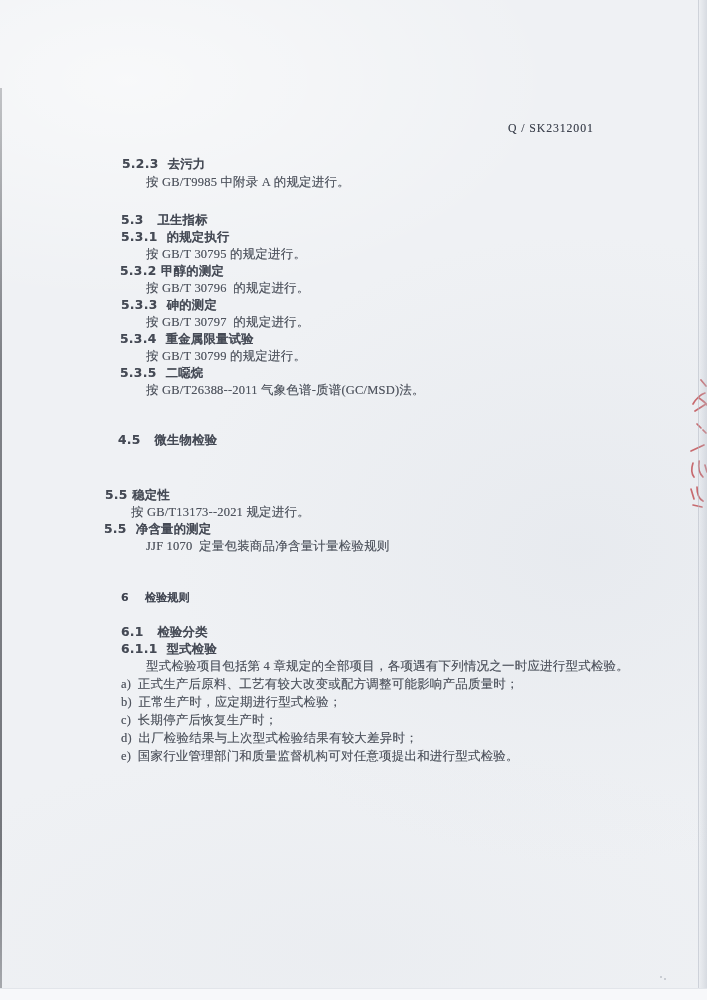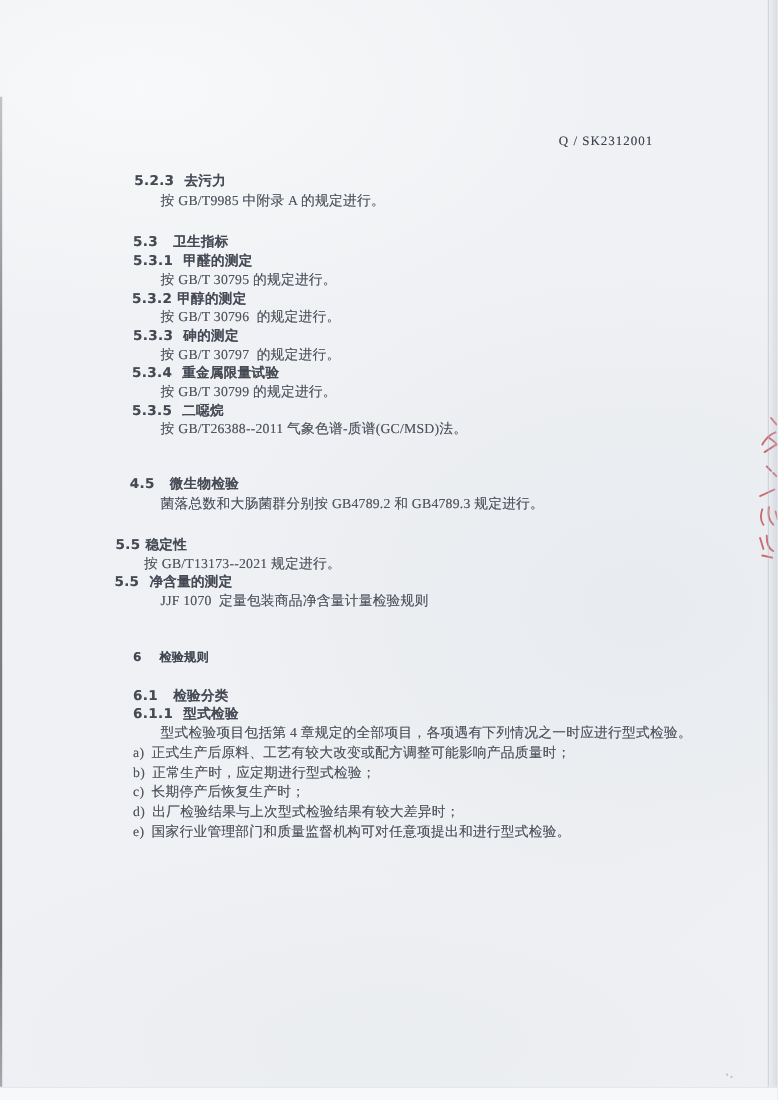--- a/index.html
+++ b/index.html
@@ -66,33 +66,32 @@
 <body>
 
 <div class="page">
 
   <div class="docnum">Q / SK2312001</div>
 
   <div class="line h" style="left:122px;top:157px">5.2.3  去污力</div>
   <div class="line" style="left:146px;top:175px">按 GB/T9985 中附录 A 的规定进行。</div>
 
   <div class="line h" style="left:121px;top:213px">5.3   卫生指标</div>
-  <div class="line h" style="left:121px;top:230px">5.3.1  甲醛的测定</div>
+  <div class="line h" style="left:121px;top:230px">5.3.1  的规定执行</div>
   <div class="line" style="left:146px;top:247px">按 GB/T 30795 的规定进行。</div>
   <div class="line h" style="left:120px;top:264px">5.3.2 甲醇的测定</div>
   <div class="line" style="left:146px;top:281px">按 GB/T 30796  的规定进行。</div>
   <div class="line h" style="left:121px;top:298px">5.3.3  砷的测定</div>
   <div class="line" style="left:146px;top:315px">按 GB/T 30797  的规定进行。</div>
   <div class="line h" style="left:120px;top:332px">5.3.4  重金属限量试验</div>
   <div class="line" style="left:146px;top:349px">按 GB/T 30799 的规定进行。</div>
   <div class="line h" style="left:120px;top:366px">5.3.5  二噁烷</div>
   <div class="line" style="left:146px;top:383px">按 GB/T26388--2011 气象色谱-质谱(GC/MSD)法。</div>
 
   <div class="line h" style="left:118px;top:433px">4.5   微生物检验</div>
-  <div class="line" style="left:146px;top:451px">菌落总数和大肠菌群分别按 GB4789.2 和 GB4789.3 规定进行。</div>
 
   <div class="line h" style="left:105px;top:488px">5.5 稳定性</div>
   <div class="line" style="left:131px;top:505px">按 GB/T13173--2021 规定进行。</div>
   <div class="line h" style="left:104px;top:522px">5.5  净含量的测定</div>
   <div class="line" style="left:146px;top:539px">JJF 1070  定量包装商品净含量计量检验规则</div>
 
   <div class="line b6" style="left:121px;top:591px">6    检验规则</div>
   <div class="line h" style="left:121px;top:625px">6.1   检验分类</div>
   <div class="line h" style="left:121px;top:642px">6.1.1  型式检验</div>
   <div class="line" style="left:146px;top:659px">型式检验项目包括第 4 章规定的全部项目，各项遇有下列情况之一时应进行型式检验。</div>

